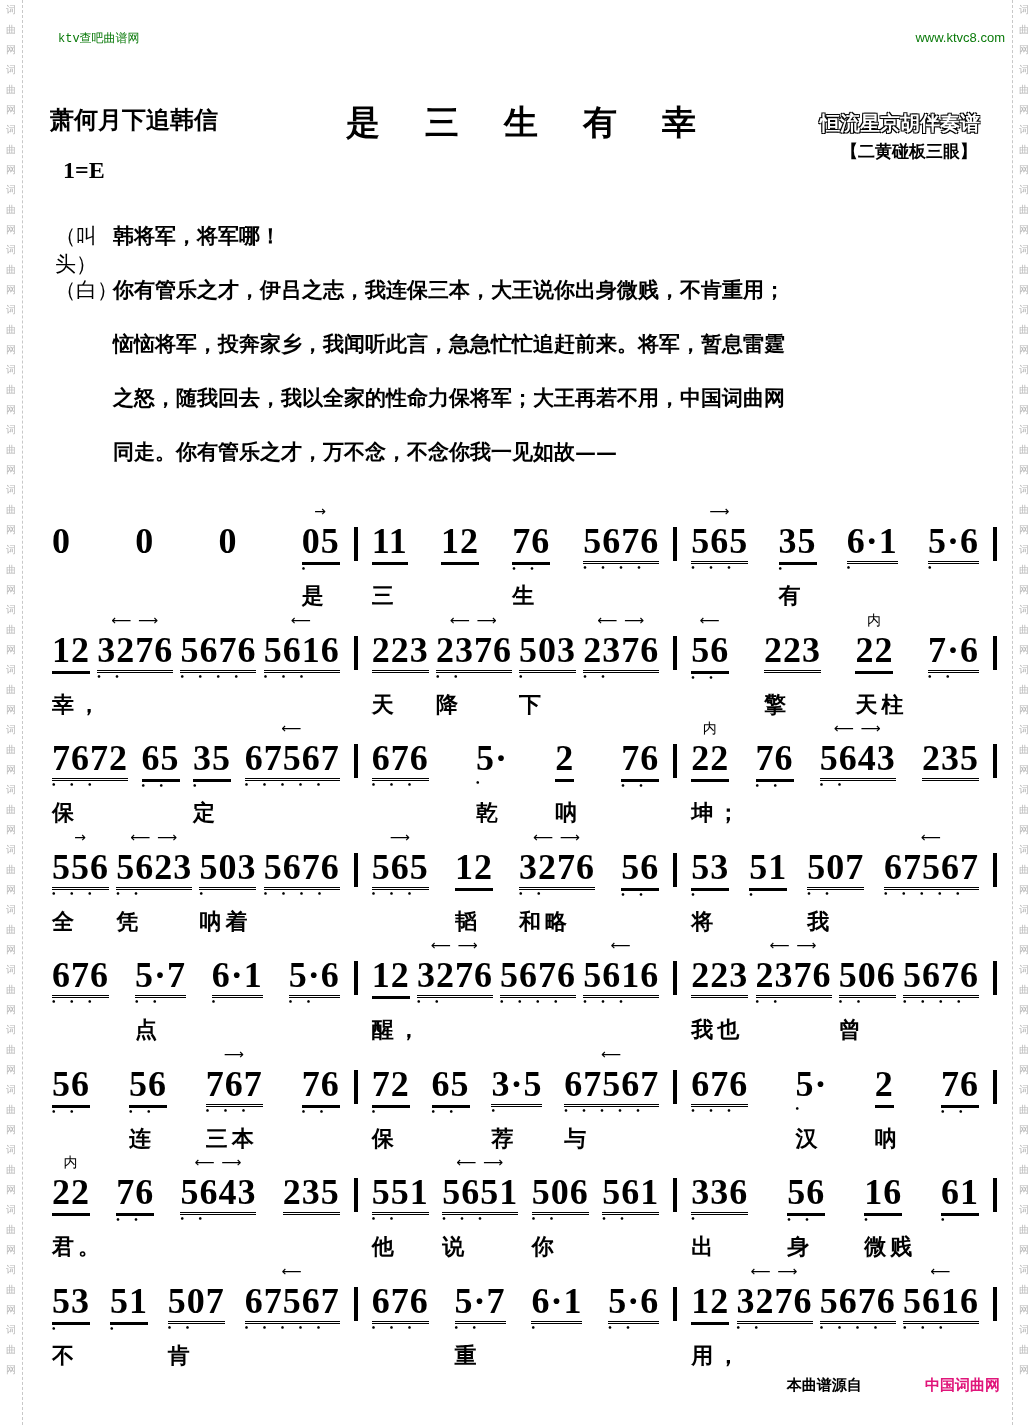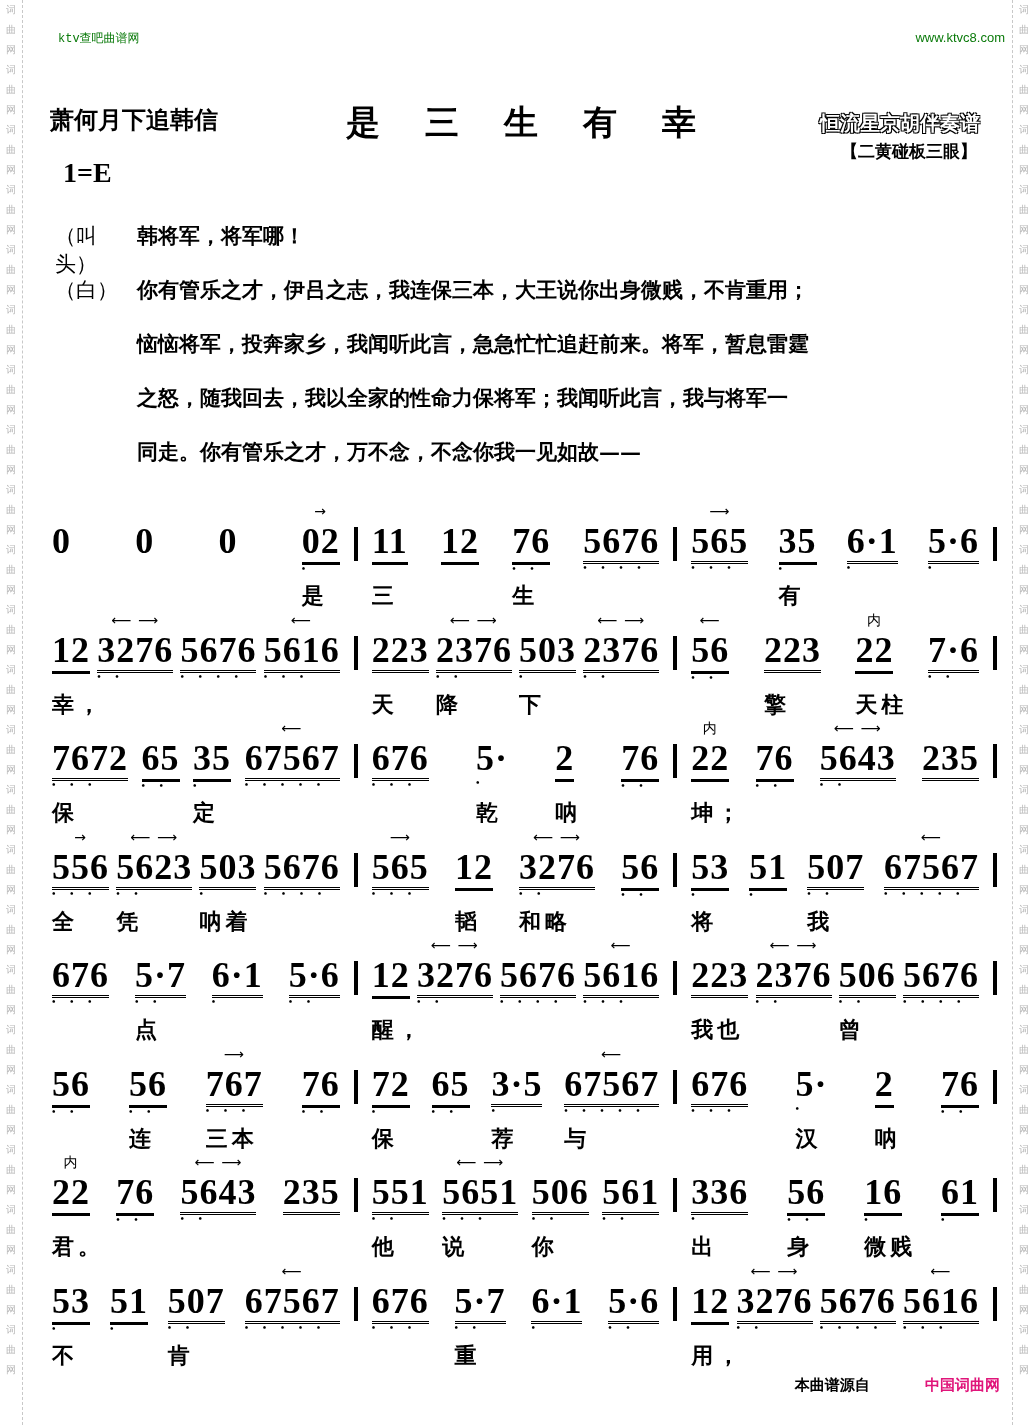--- a/index.html
+++ b/index.html
@@ -37,27 +37,27 @@
     position: absolute; right: 55px; top: 110px; font-family: "DejaVu Sans", sans-serif;
     font-size: 20px; font-weight: bold; color: #fff;
     text-shadow: -1px -1px 0 #000, 1px -1px 0 #000, -1px 1px 0 #000, 1px 1px 0 #000;
   }
   .banban {
     position: absolute; right: 58px; top: 140px; font-family: "DejaVu Sans", sans-serif;
     font-size: 17px; font-weight: bold;
   }
   .key {
     position: absolute; left: 63px; top: 157px; font-family: "Liberation Serif", serif;
-    font-size: 28px; font-weight: bold; text-align: right;
+    font-size: 24px; font-weight: bold; text-align: right;
   }
   .spoken {
     position: absolute; left: 55px; top: 222px; width: 930px;
     font-family: "DejaVu Serif", serif; font-size: 21px; font-weight: bold;
   }
-  .spoken .line { height: 54px; display: flex; gap: 24px; }
+  .spoken .line { height: 54px; display: flex; }
   .spoken .tag { font-weight: normal; width: 58px; flex: none; }
   .score { position: absolute; left: 52px; top: 505px; width: 945px; }
   .row { position: relative; height: 108.5px; }
   .measures { display: flex; align-items: flex-start; }
   .bar-line { width: 4px; height: 34px; background: #000; margin: 22px 14px 0 14px; flex: none; }
   .bar-line.end { margin-right: 0; }
   .measure { display: flex; flex: 1; justify-content: space-between; }
   .note {
     position: relative; font-family: "Liberation Serif", serif; font-weight: bold;
     font-size: 36px; line-height: 40px; padding-top: 16px; letter-spacing: 1px;
@@ -72,21 +72,21 @@
     font-family: "DejaVu Sans", sans-serif; font-size: 14px; line-height: 12px; text-align: center; font-weight: normal;
   }
   .note .lyric {
     position: absolute; top: 70px; left: 0; white-space: nowrap;
     font-family: "DejaVu Serif", serif; font-size: 22px; font-weight: bold; letter-spacing: 4px;
   }
   .footer {
     position: absolute; right: 35px; bottom: 30px; font-family: "DejaVu Sans", sans-serif;
     font-size: 15px; font-weight: bold;
   }
-  .footer .src { color: #000; margin-right: 10px; }
+  .footer .src { color: #000; margin-right: 18px; }
   .footer .brand { color: #e0157a; }
 </style>
 </head>
 <body>
 
 <div class="margin-strip left" id="ml">
     <div class="grp">
       <span>词</span>
       <span>曲</span>
       <span>网</span>
@@ -337,21 +337,21 @@
     <div class="line">
       <span class="tag">（白）</span>
       <span>你有管乐之才，伊吕之志，我连保三本，大王说你出身微贱，不肯重用；</span>
     </div>
     <div class="line">
       <span class="tag"></span>
       <span>恼恼将军，投奔家乡，我闻听此言，急急忙忙追赶前来。将军，暂息雷霆</span>
     </div>
     <div class="line">
       <span class="tag"></span>
-      <span>之怒，随我回去，我以全家的性命力保将军；我闻听此言，我与将军一</span>
+      <span>之怒，随我回去，我以全家的性命力保将军；大王再若不用，中国词曲网</span>
     </div>
     <div class="line">
       <span class="tag"></span>
       <span>同走。你有管乐之才，万不念，不念你我一见如故——</span>
     </div>
   </div>
 
 <div class="score" id="score">
     <div class="row">
       <div class="measures">
@@ -363,21 +363,21 @@
           <div class="note plain">
             <span class="digits">0</span>
             <span class="dots"></span>
           </div>
           <div class="note plain">
             <span class="digits">0</span>
             <span class="dots"></span>
           </div>
           <div class="note">
             <div class="mark">→</div>
-            <span class="digits">02</span>
+            <span class="digits">05</span>
             <span class="dots">  •</span>
             <span class="lyric">是</span>
           </div>
         </div>
         <div class="bar-line"></div>
         <div class="measure">
           <div class="note">
             <span class="digits">11</span>
             <span class="dots"></span>
             <span class="lyric">三</span>

